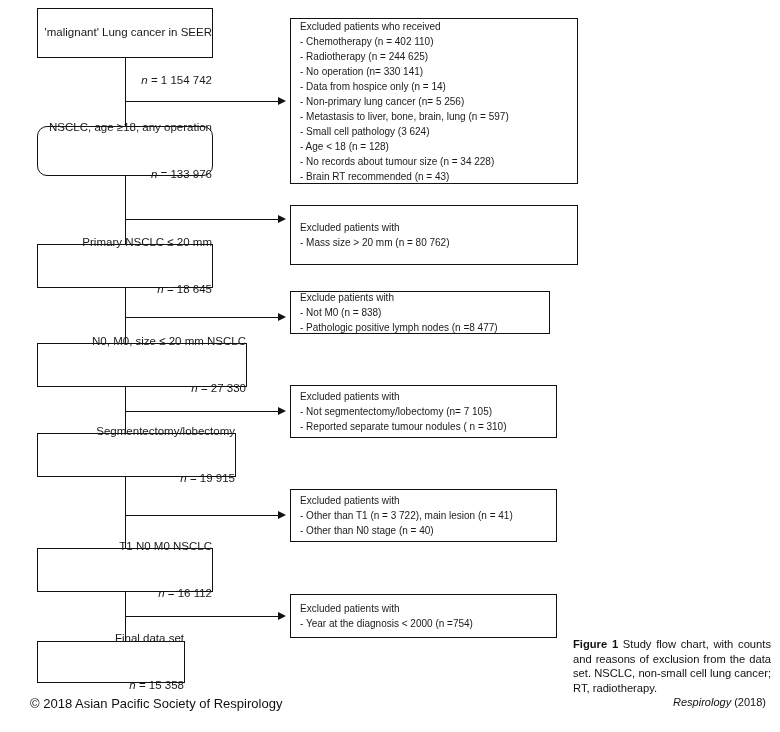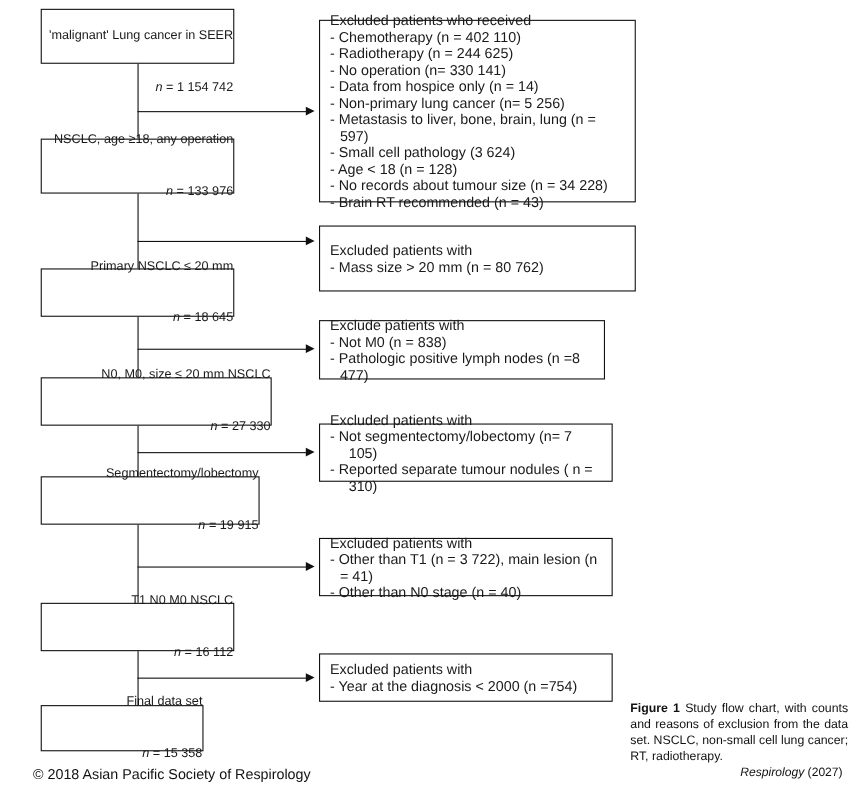--- a/index.html
+++ b/index.html
@@ -61,22 +61,23 @@
   }
   .node-line {
     font-size: 11.5px;
     line-height: 15.5px;
     white-space: nowrap;
   }
   .node.center .node-line { width: 100%; }
   .node.left { padding: 6px 8px 6px 9px; }
   .node.left .node-line {
     white-space: normal;
-    font-size: 13px;
+    font-size: 10px;
     line-height: 15px;
+    text-align: center;
   }
   .node.left .node-line.item {
     padding-left: 9px;
     text-indent: -9px;
   }
   .node.left .node-line.item-wide {
     padding-left: 17px;
     text-indent: -17px;
   }
   .ital { font-style: italic; }
@@ -118,21 +119,21 @@
 <body>
 
 <div id="flow-canvas">
 
   <div class="node center" style="left:37px; top:8px; width:176px; height:50px;">
     <div class="node-line">Recorded as 'primary',</div>
     <div class="node-line">'malignant' Lung cancer in SEER</div>
     <div class="node-line"><span class="ital">n</span> <span>= 1 154 742</span></div>
   </div>
 
-  <div class="node center" style="left:37px; top:126px; width:176px; height:50px;">
+  <div class="node center" style="left:37px; top:126px; width:176px; height:50px;border-radius:10px;">
     <div class="node-line">NSCLC, age ≥18, any operation</div>
     <div class="node-line"><span class="ital">n</span> <span>=  133 976</span></div>
   </div>
 
   <div class="node center" style="left:37px; top:244px; width:176px; height:44px;">
     <div class="node-line">Primary NSCLC ≤ 20 mm</div>
     <div class="node-line"><span class="ital">n</span> <span>= 18 645</span></div>
   </div>
 
   <div class="node center" style="left:37px; top:343px; width:210px; height:44px;">
@@ -167,21 +168,21 @@
     <div class="node-line item">- Age &lt; 18 (n =  128)</div>
     <div class="node-line item">- No records about tumour size (n = 34 228)</div>
     <div class="node-line item">- Brain RT recommended (n = 43)</div>
   </div>
 
   <div class="node left" style="left:290px; top:205px; width:288px; height:60px;">
     <div class="node-line">Excluded patients with</div>
     <div class="node-line item-wide">-   Mass size &gt; 20 mm (n = 80 762)</div>
   </div>
 
-  <div class="node left" style="left:290px; top:291px; width:260px; height:54px;">
+  <div class="node left" style="left:290px; top:291px; width:260px; height:43px;">
     <div class="node-line">Exclude patients with</div>
     <div class="node-line item">- Not M0 (n =  838)</div>
     <div class="node-line item">- Pathologic positive lymph nodes (n =8 477)</div>
   </div>
 
   <div class="node left" style="left:290px; top:385px; width:267px; height:53px;">
     <div class="node-line">Excluded patients with</div>
     <div class="node-line item-wide">-   Not segmentectomy/lobectomy (n= 7 105)</div>
     <div class="node-line item-wide">-   Reported separate tumour nodules ( n  = 310)</div>
   </div>
@@ -224,14 +225,14 @@
 </div>
 
 <div id="figure-caption">
   <span class="fig-label">Figure 1</span>
   <span>Study flow chart, with counts and reasons of exclusion from the data set. NSCLC, non-small cell lung cancer; RT, radiotherapy.</span>
 </div>
 
 <div id="footer-left">© 2018 Asian Pacific Society of Respirology</div>
 <div id="footer-right">
   <span class="jrnl">Respirology</span>
-  <span>(2027)</span>
+  <span>(2018)</span>
 </div>
 
 </body></html>

